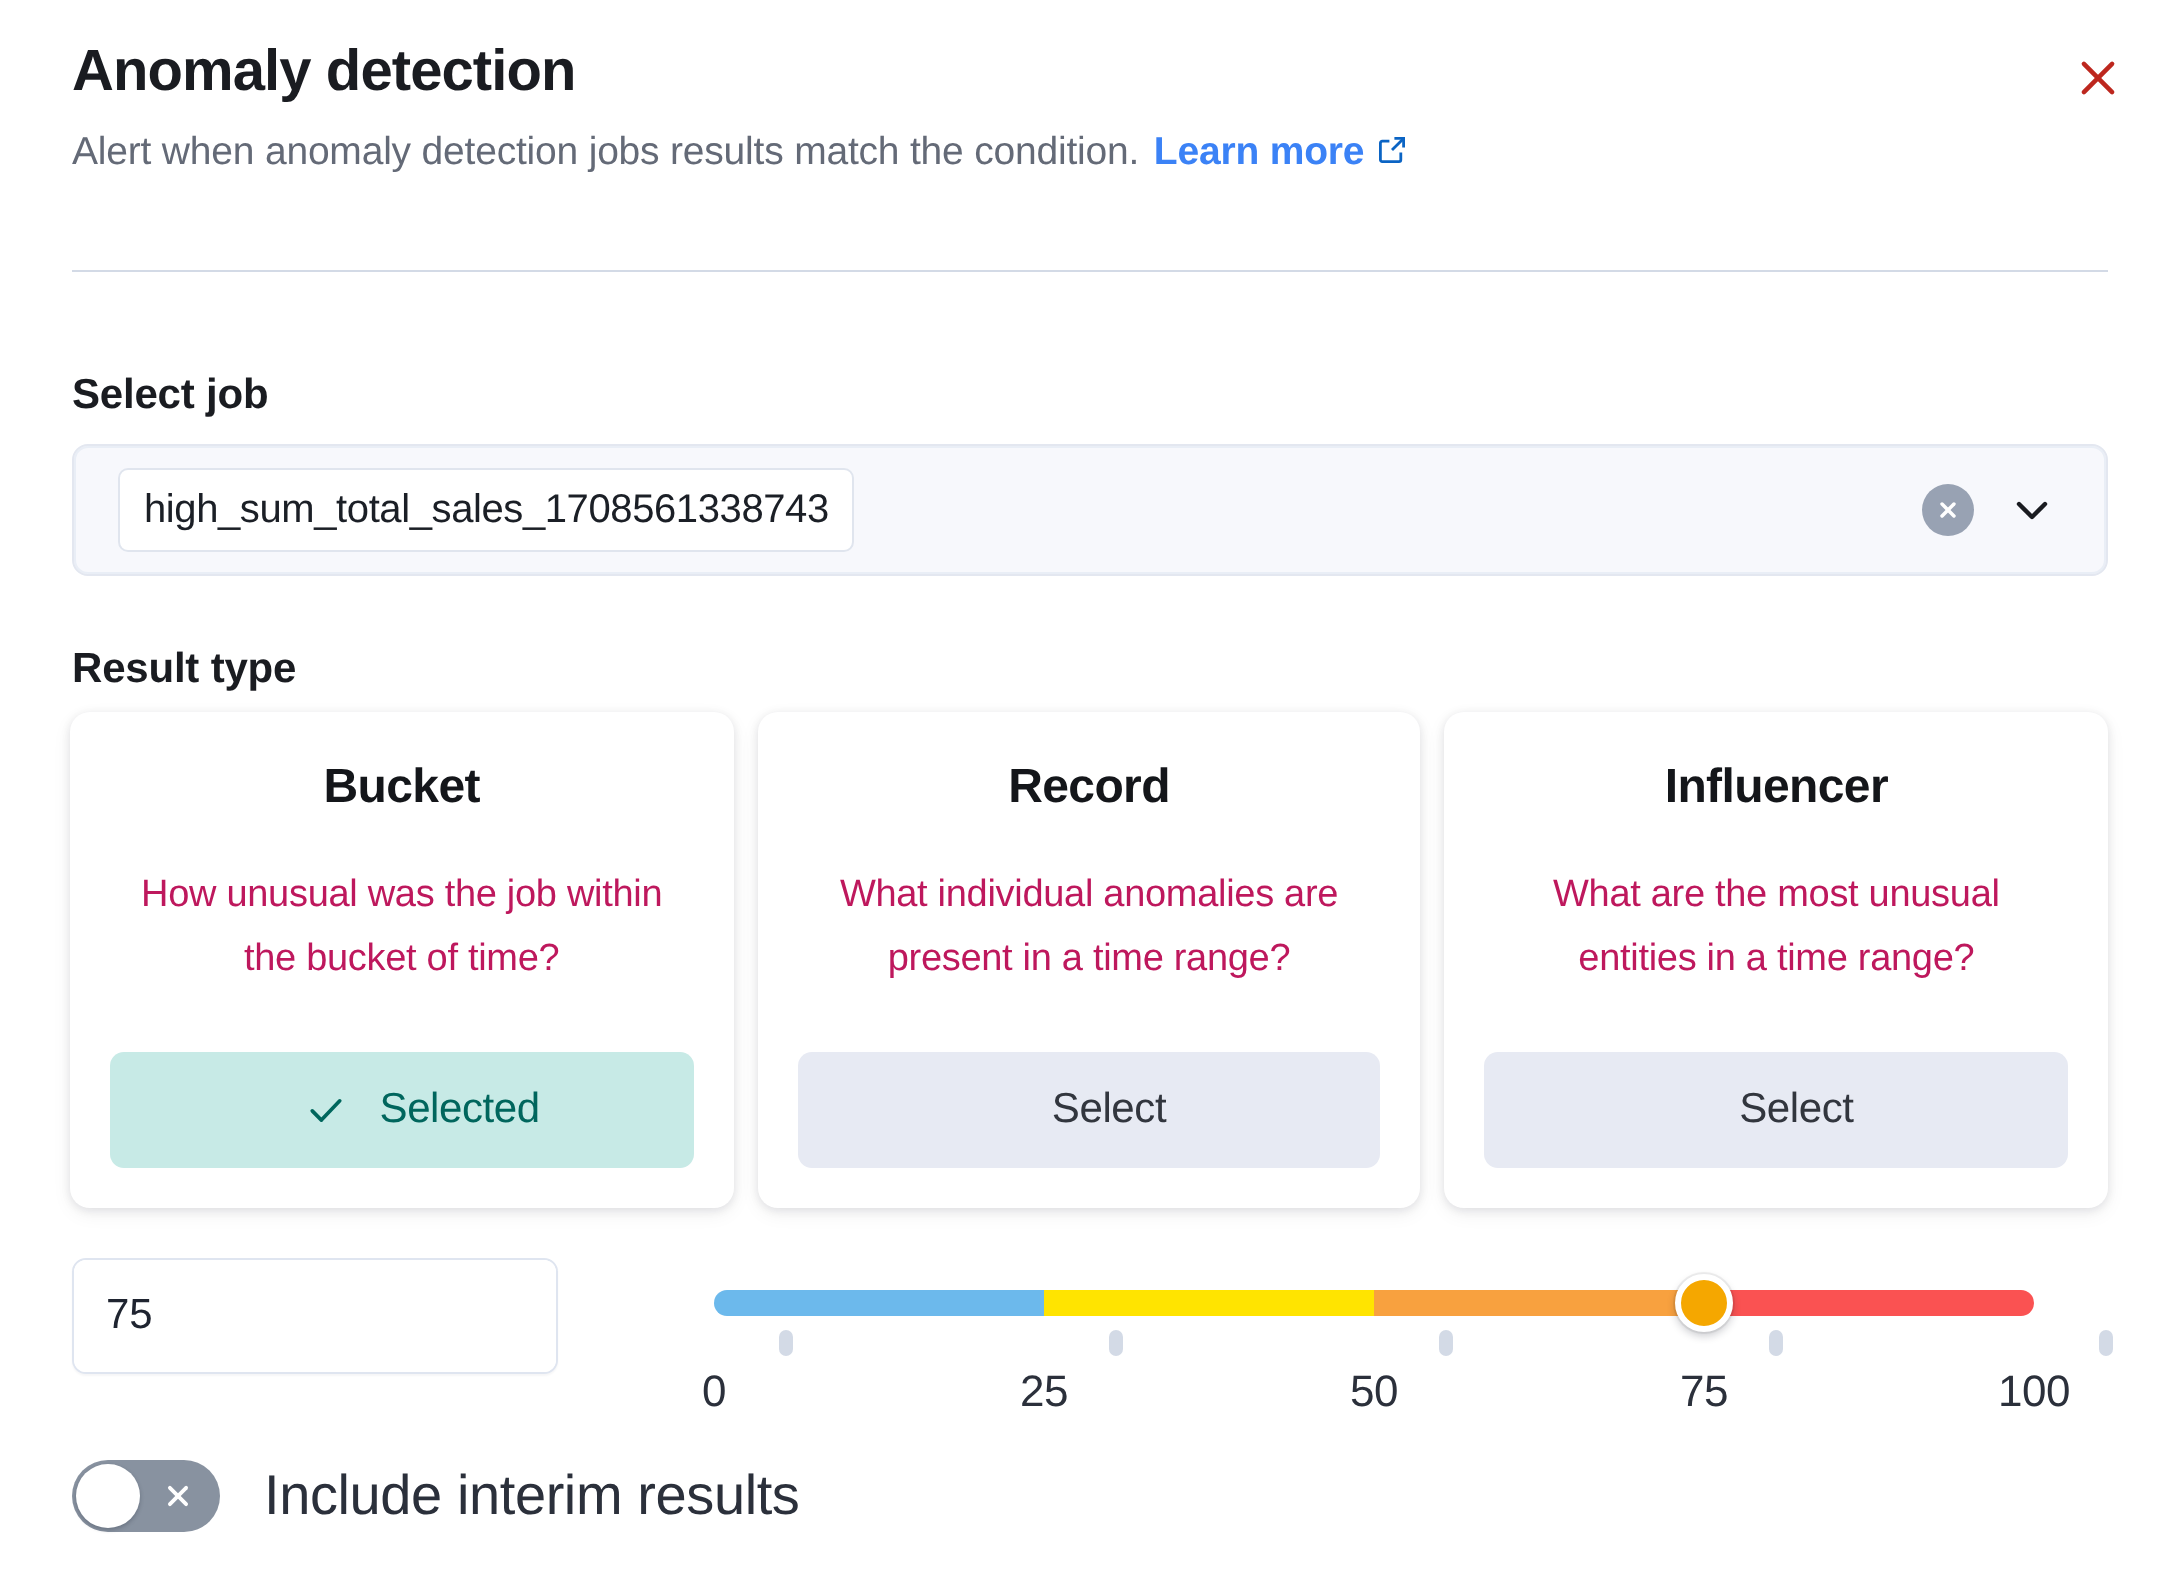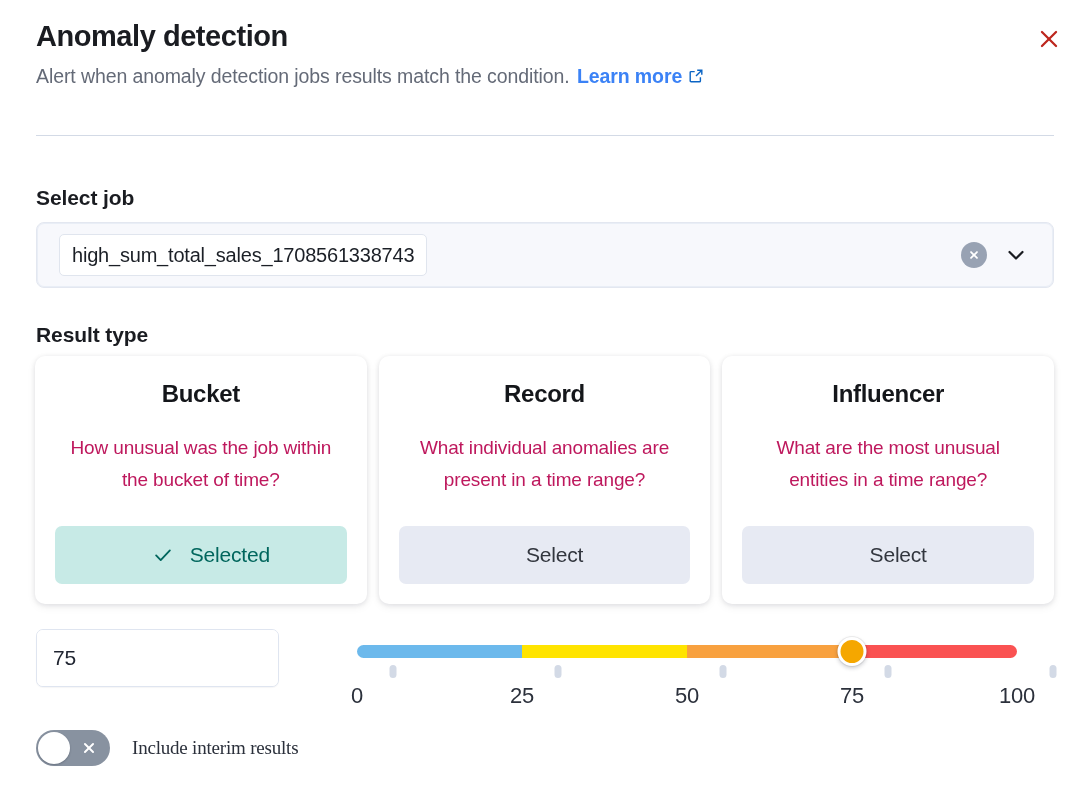--- a/index.html
+++ b/index.html
@@ -373,25 +373,24 @@
   .switch-x {
     position: absolute;
     right: 12px;
     top: 50%;
     transform: translateY(-50%);
     display: flex;
   }
   .switch-x svg { display: block; }
 
   .switch-label {
-    font-size: 19px;
+    font-size: 28px;
     line-height: 30px;
     color: #2b303b;
     letter-spacing: -0.2px;
-    font-family: Liberation Serif, serif;
   }
 </style>
 </head>
 <body>
 
 <div class="flyout">
 
   <div class="header">
     <div class="page-title">Anomaly detection</div>
     <div class="subtitle-row">

